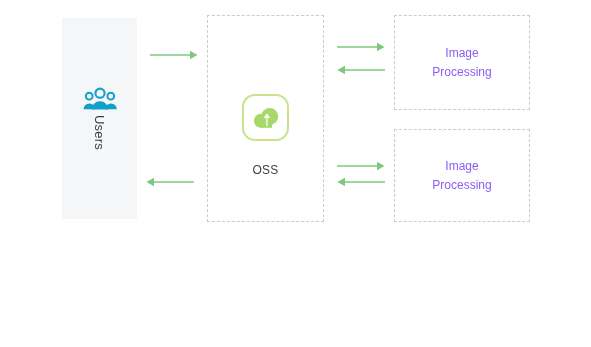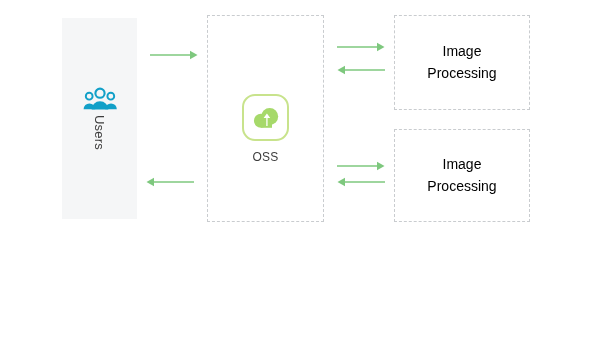--- a/index.html
+++ b/index.html
@@ -82,41 +82,41 @@
     border: 2px solid #c8e38c;
     border-radius: 13px;
     background: #ffffff;
     display: flex;
     align-items: center;
     justify-content: center;
     box-sizing: border-box;
   }
   .oss-logo svg { display: block; }
   .oss-label {
-    margin-top: 9px;
+    margin-top: 22px;
     font-size: 12px;
     color: #3d3d3d;
     letter-spacing: .3px;
   }
 
   
   .proc-box {
     position: absolute;
     border: 1px dashed #c9cccf;
     box-sizing: border-box;
     display: flex;
     align-items: center;
     justify-content: center;
     text-align: center;
     background: transparent;
   }
   .proc-box .proc-text {
-    font-size: 14px;
+    font-size: 12px;
     line-height: 1.55;
-    color: #000000;
+    color: #8b5cf6;
     white-space: pre-line;
   }
   #box-image {
     left: 394px;
     top: 15px;
     width: 136px;
     height: 95px;
   }
   #box-media {
     left: 394px;

